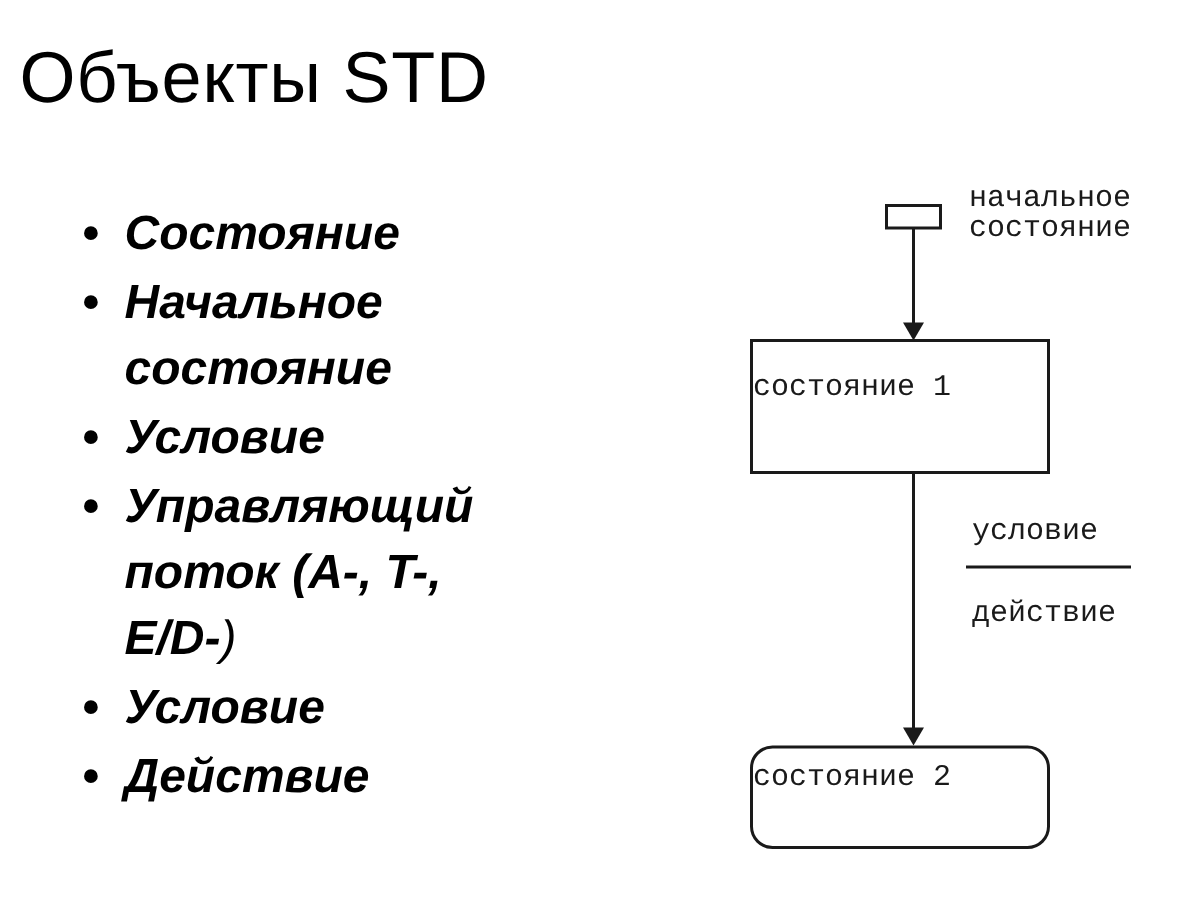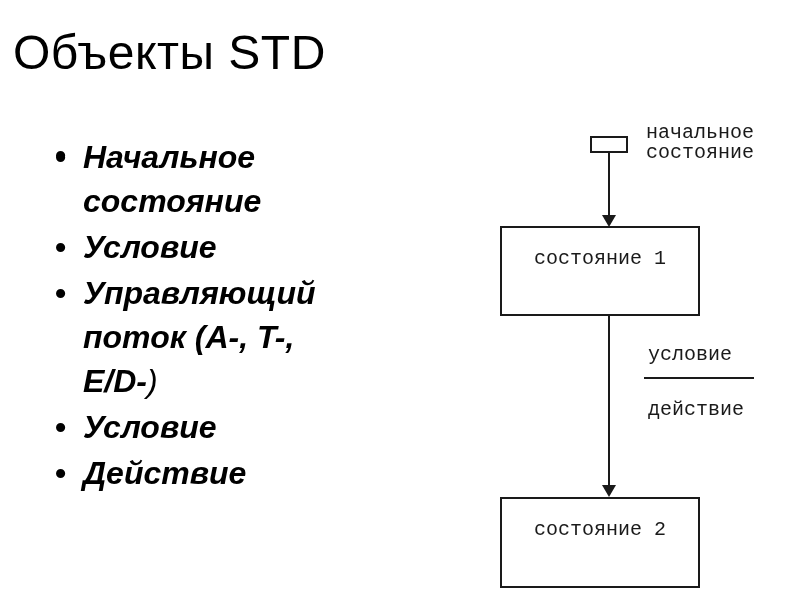--- a/index.html
+++ b/index.html
@@ -99,26 +99,25 @@
   .a2 { left: 602px; top: 485px; }
   .state-box {
     position: absolute;
     left: 500px;
     width: 200px;
     border: 2px solid #1a1a1a;
     box-sizing: border-box;
     background: #ffffff;
     display: flex;
     align-items: center;
-    justify-content: center;
     font-size: 20px;
     padding-bottom: 26px;
   }
   .box1 { top: 226px; height: 90px; }
-  .box2 { top: 497px; height: 91px; }
+  .box2 { top: 497px; height: 69px; border-radius: 15px; }
   .cond-label {
     position: absolute;
     left: 648px; top: 343px;
     font-size: 20px;
   }
   .divider {
     position: absolute;
     left: 644px; top: 377px;
     width: 110px; height: 2px;
     background: #1a1a1a;
@@ -132,20 +131,21 @@
 </head>
 <body>
 
 <div class="slide">
 
   <h1 class="title">Объекты STD</h1>
 
   <ul class="bullets">
     <li>
       <span class="dot">•</span>
+      <span>Состояние</span>
     </li>
     <li>
       <span class="dot">•</span>
       <span>Начальное состояние</span>
     </li>
     <li>
       <span class="dot">•</span>
       <span>Условие</span>
     </li>
     <li>

